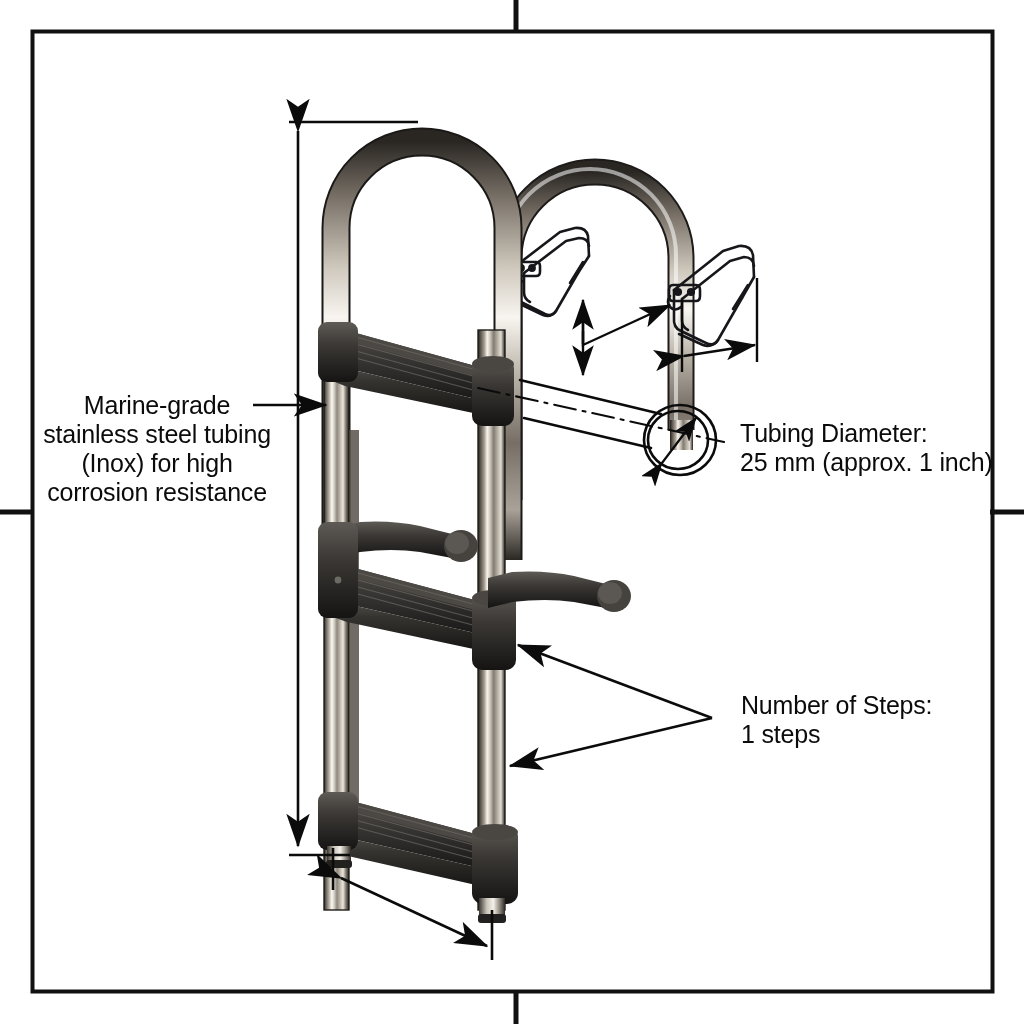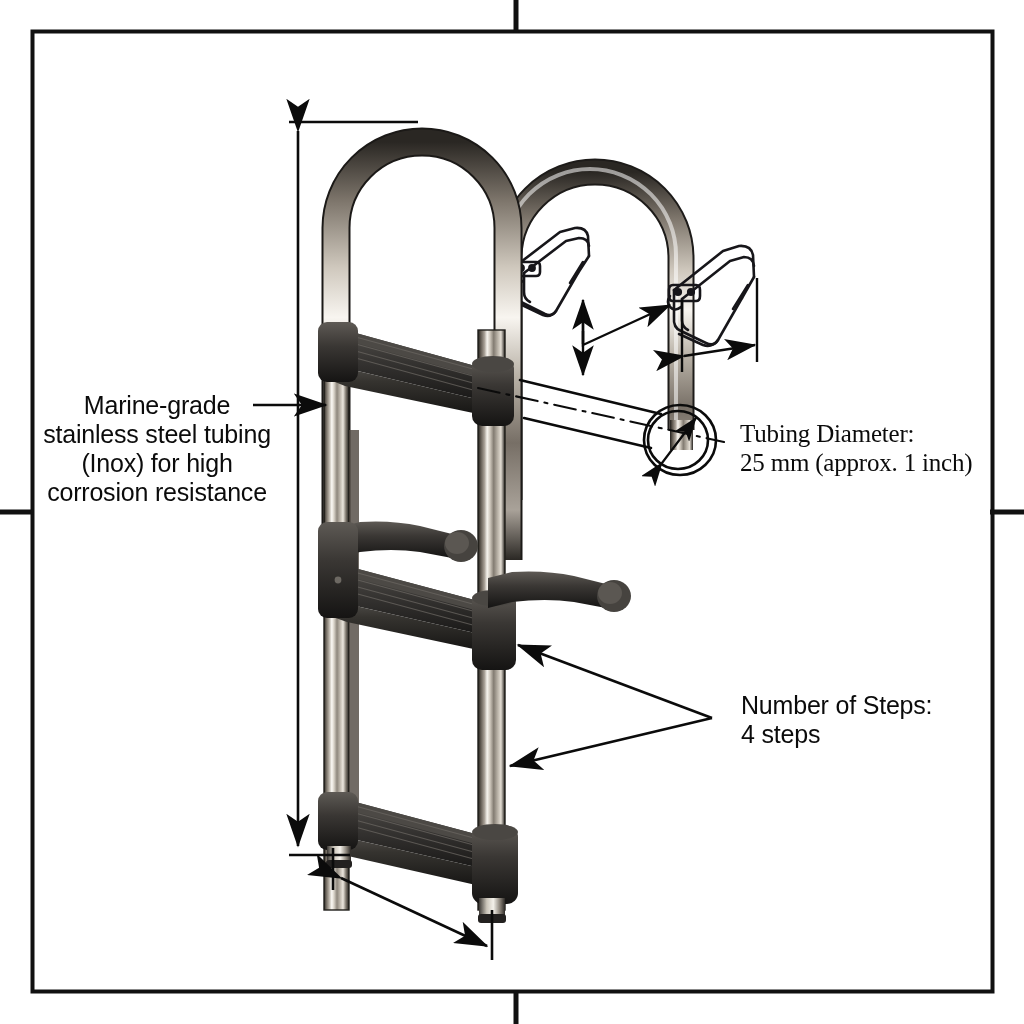--- a/index.html
+++ b/index.html
@@ -16,21 +16,21 @@
   .lbl{
     position:absolute;
     color:#0b0b0b;
     font-size:25px;
     line-height:29px;
     white-space:pre-line;
     letter-spacing:-0.2px;
     padding-left:23px;
   }
   #label-marine{ right:742px; top:391px; text-align:center; width:250px;}
-  #label-tubing{ left:717px; top:419px; text-align:left;font-family:Liberation Serif, serif;}
+  #label-tubing{ left:717px; top:419px; text-align:left;}
   #label-steps{ left:718px; top:691px; text-align:left;}
 </style>
 </head>
 <body>
 
 <div id="stage">
 
 <svg width="1024" height="1024" viewBox="0 0 1024 1024">
   <defs>
 
@@ -286,15 +286,15 @@
 
 <div class="lbl" id="label-marine">Marine-grade
 stainless steel tubing
 (Inox) for high
 corrosion resistance</div>
 
 <div class="lbl" id="label-tubing">Tubing Diameter:
 25 mm (approx. 1 inch)</div>
 
 <div class="lbl" id="label-steps">Number of Steps:
-4 steps</div>
+1 steps</div>
 
 </div>
 
 </body></html>

